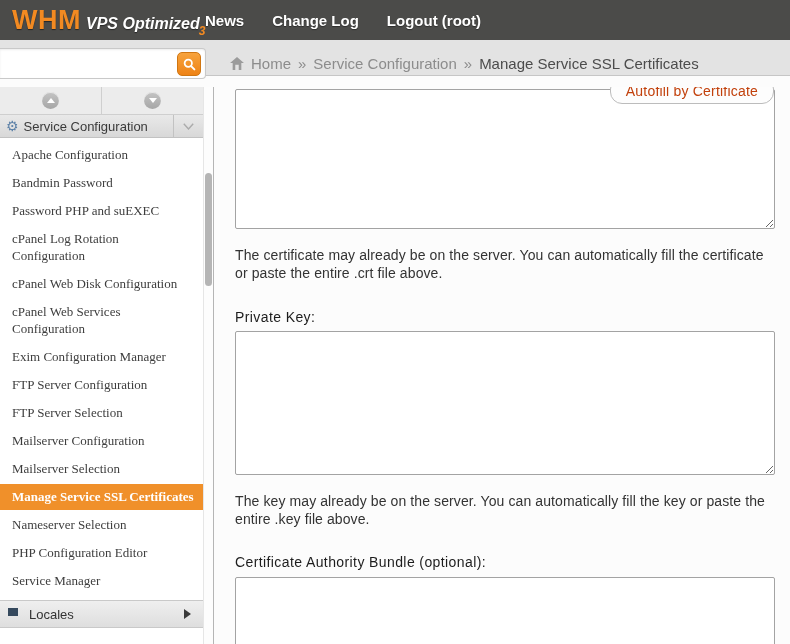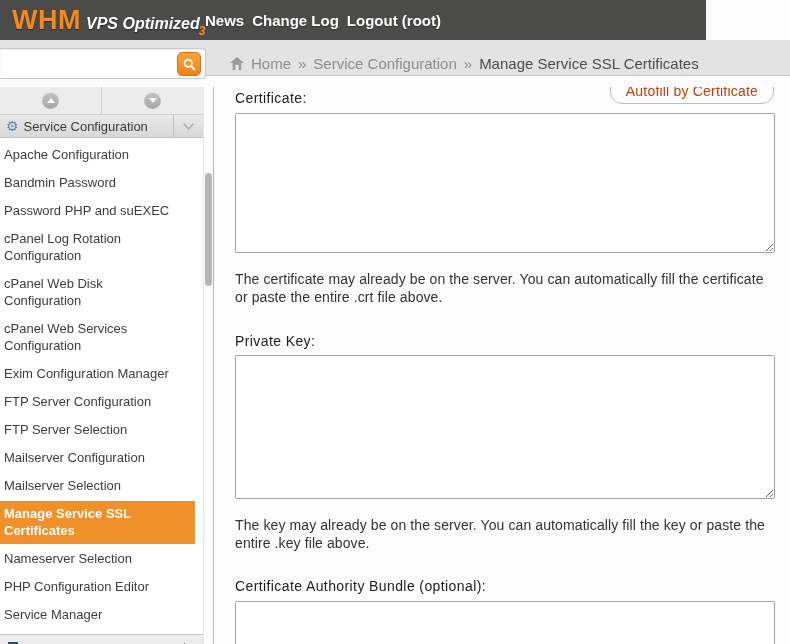--- a/index.html
+++ b/index.html
@@ -1,25 +1,25 @@
 <!DOCTYPE html>
 <html><head>
 <meta charset="utf-8">
 <style>
   * { margin:0; padding:0; box-sizing:border-box; }
   html,body { width:790px; height:644px; overflow:hidden; }
   body { font-family:"Liberation Sans", sans-serif; background:#fcfcfc; position:relative; }
 
   
-  .topbar { position:absolute; left:0; top:0; width:706px; height:40px; background:#4b4b49; display:flex; align-items:center; }
+  .topbar { position:absolute; left:0; top:0; width:790px; height:40px; background:#4b4b49; display:flex; align-items:center; }
   .logo { position:absolute; left:12px; top:5px; display:flex; align-items:baseline; white-space:nowrap; }
   .logo-whm { color:#f28a22; font-size:27px; font-weight:800; letter-spacing:0.5px; text-shadow:0 1px 1px rgba(0,0,0,.5); }
   .logo-edition { color:#fff; font-size:16px; font-weight:bold; font-style:italic; margin-left:5px; border-bottom:2px solid #e9e9e9; padding-bottom:14px; text-shadow:0 1px 1px rgba(0,0,0,.5); }
   .logo-ver { color:#f28a22; font-size:12px; font-weight:bold; font-style:italic; vertical-align:sub; position:relative; top:6px; left:-1px; }
-  .topnav { position:absolute; left:205px; top:0; height:40px; display:flex; align-items:center; gap:8px; }
+  .topnav { position:absolute; left:205px; top:0; height:40px; display:flex; align-items:center; gap:28px; }
   .topnav a { color:#fff; font-size:15px; font-weight:bold; text-decoration:none; text-shadow:0 1px 1px rgba(0,0,0,.4); }
 
   
   .strip { position:absolute; left:0; top:40px; width:790px; height:36px; background:#e3e3e3; border-bottom:1px solid #c6c6c6; }
   .search-wrap { position:absolute; left:0; top:8px; width:206px; height:31px; background:#fff; border:1px solid #c9c9c9; border-left:none; border-radius:0 4px 4px 0; box-shadow:inset 0 1px 2px rgba(0,0,0,.08); }
   .search-input { position:absolute; left:4px; top:1px; width:168px; height:27px; border:none; outline:none; font-size:14px; background:transparent; font-family:"Liberation Sans",sans-serif; }
   .search-btn { position:absolute; right:4px; top:3px; width:24px; height:24px; border:1px solid #d07612; border-radius:5px; background:linear-gradient(#f7a33d,#ee8316); cursor:pointer; display:flex; align-items:center; justify-content:center; }
   .breadcrumb { position:absolute; left:230px; top:0; height:46px; display:flex; align-items:center; gap:7px; font-size:15px; color:#8c8c8c; }
   .breadcrumb .crumb-current { color:#4c4c4c; }
   .bc-sep { color:#8c8c8c; }
@@ -30,21 +30,21 @@
   .side-btn-cell { flex:1; background:#ececec; border-bottom:1px solid #cfcfcf; display:flex; align-items:center; justify-content:center; cursor:pointer; }
   .side-btn-cell + .side-btn-cell { border-left:1px solid #cfcfcf; }
   .circle-btn { width:17px; height:17px; border-radius:50%; background:linear-gradient(#c4c4c4,#a6a6a6); box-shadow:inset 0 1px 0 rgba(255,255,255,.6); display:flex; align-items:center; justify-content:center; }
   .tri-up { width:0; height:0; border-left:4px solid transparent; border-right:4px solid transparent; border-bottom:5px solid #fff; }
   .tri-down { width:0; height:0; border-left:4px solid transparent; border-right:4px solid transparent; border-top:5px solid #fff; }
 
   .svc-header { height:23px; margin-right:10px; background:linear-gradient(#e9e9e9,#d8d8d8); border-bottom:1px solid #c2c2c2; display:flex; align-items:center; padding-left:6px; cursor:pointer; }
   .svc-header .hdr-label { font-size:13px; color:#3a3a3a; margin-left:5px; }
   .hdr-chevron { margin-left:auto; width:30px; height:100%; border-left:1px solid #c2c2c2; display:flex; align-items:center; justify-content:center; }
 
-  .nav-list { list-style:none; padding:8px 0 0 4px; margin-right:10px; }
+  .nav-list { list-style:none; padding:8px 0 0 12px; margin-right:10px;font-family:Liberation Serif, serif; }
   .nav-list li { font-size:13px; color:#3d3d3d; line-height:17px; margin-bottom:11px; cursor:pointer; width:179px; }
   .nav-list li.selected { background:#f0902a; color:#fff; font-weight:bold; margin-left:-12px; padding:4px 0 5px 12px; margin-top:-4px; margin-bottom:6px; width:203px; }
 
   .group-header { height:28px; margin-right:10px; background:linear-gradient(#efefef,#dedede); border-top:1px solid #c9c9c9; border-bottom:1px solid #c9c9c9; display:flex; align-items:center; padding-left:8px; cursor:pointer; }
   .group-header .hdr-label { font-size:13px; color:#333; margin-left:6px; }
   .arrow-right { margin-left:auto; margin-right:12px; width:0; height:0; border-top:5px solid transparent; border-bottom:5px solid transparent; border-left:7px solid #3a3a3a; }
 
   .flags-icon { position:relative; width:15px; height:13px; flex:none; }
   .flags-icon .f1 { position:absolute; left:0; top:0; width:10px; height:8px; background:#35495d; }
 
@@ -153,21 +153,20 @@
   </div>
 
   <div class="scroll-track">
     <div class="scroll-thumb"></div>
   </div>
 </div>
 
 <div class="main" style="position:absolute;">
   <button class="autofill-btn">Autofill by Certificate</button>
 
-  <div class="field-label lbl-1">Certificate:</div>
   <textarea class="ta-cert" style=""></textarea>
   <div class="help">The certificate may already be on the server. You can automatically fill the certificate or paste the entire .crt file above.</div>
 
   <div class="field-label lbl-2">Private Key:</div>
   <textarea class="ta-key" style=""></textarea>
   <div class="help">The key may already be on the server. You can automatically fill the key or paste the entire .key file above.</div>
 
   <div class="field-label lbl-3">Certificate Authority Bundle (optional):</div>
   <textarea class="ta-ca" style=""></textarea>
 </div>

